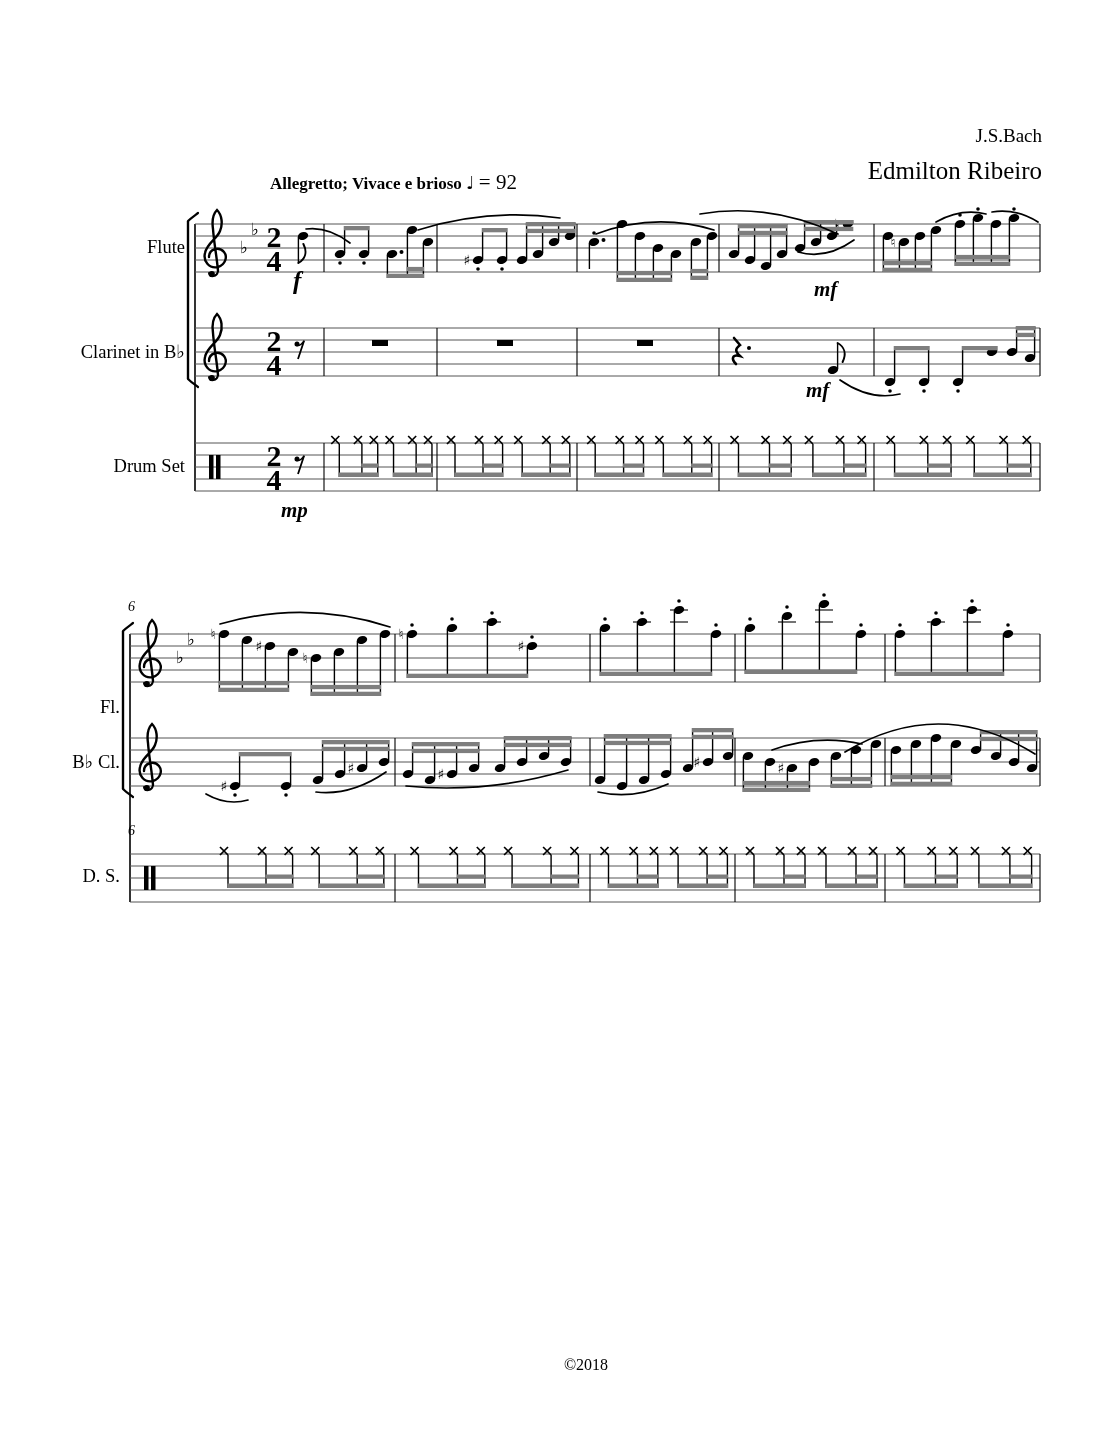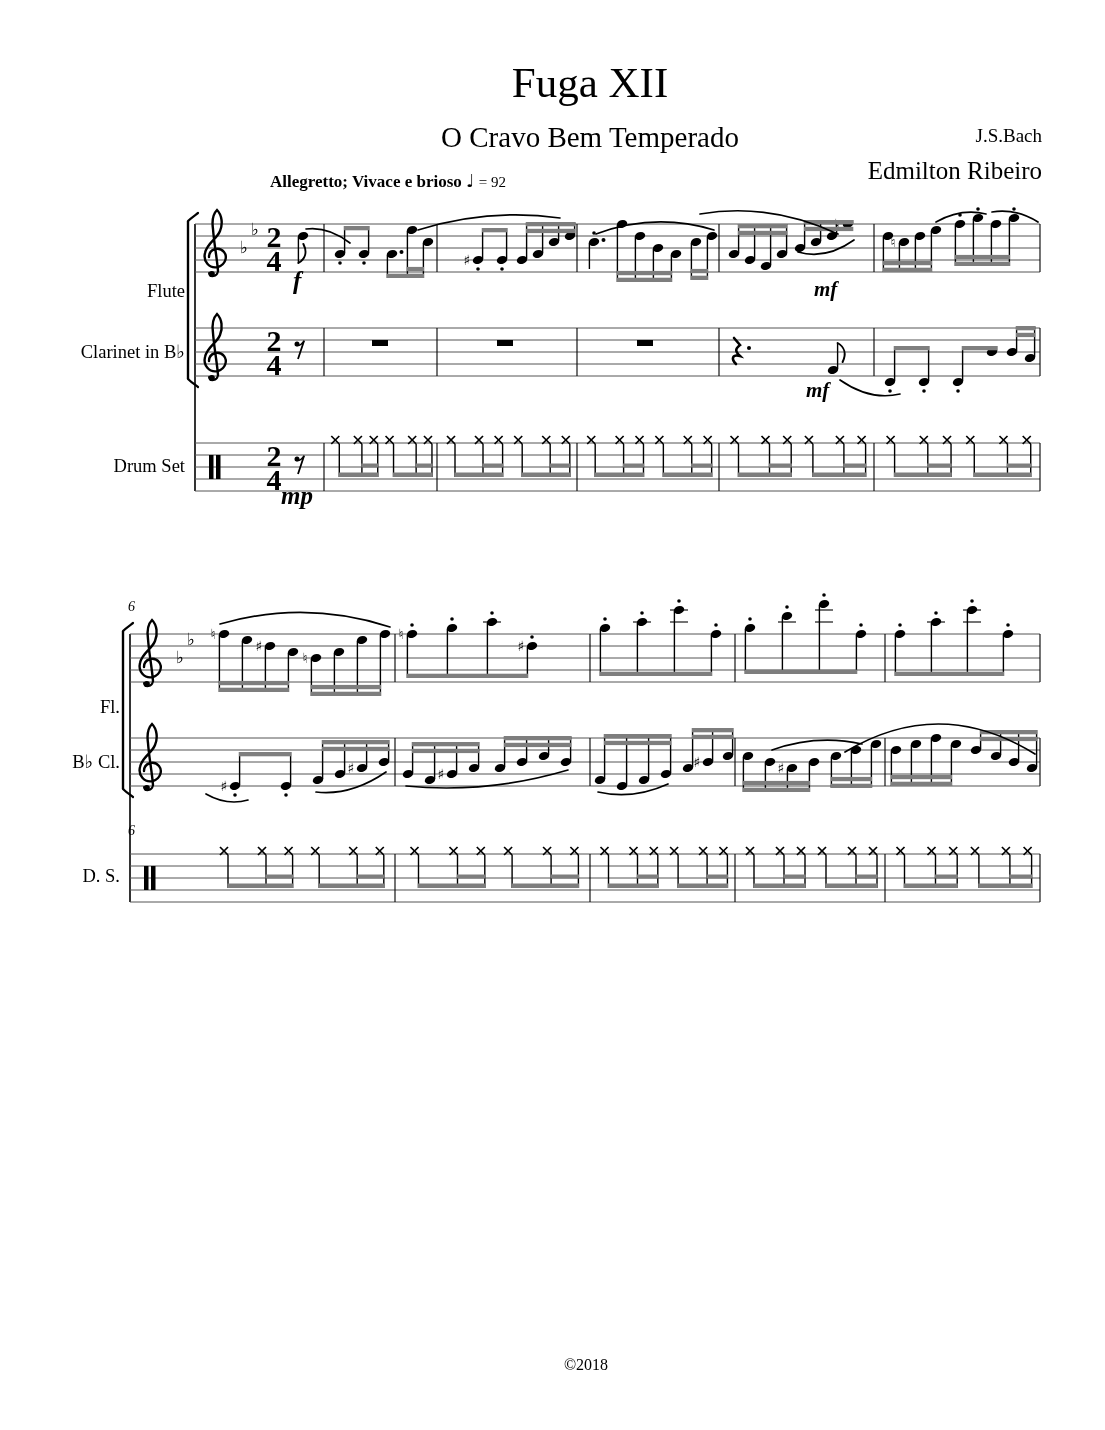--- a/index.html
+++ b/index.html
@@ -5,24 +5,24 @@
   html,body{margin:0;padding:0;background:#e8e8e8;}
   .page{position:relative;width:1105px;height:1430px;background:#ffffff;
         font-family:"Liberation Serif",serif;color:#000;overflow:hidden;}
   .abs{position:absolute;}
   .title{left:590px;top:58px;transform:translateX(-50%);font-size:43px;white-space:nowrap;}
   .subtitle{left:590px;top:121px;transform:translateX(-50%);font-size:29px;white-space:nowrap;}
   .composer{right:63px;top:125px;font-size:19px;}
   .arranger{right:63px;top:157px;font-size:25px;}
   .tempo{left:270px;top:170px;font-size:17px;font-weight:bold;white-space:nowrap;}
   .tempo .note{font-family:"DejaVu Sans",sans-serif;font-size:18px;}
-  .tempo .eq{font-weight:normal;font-size:15px;}
+  .tempo .eq{font-weight:normal;font-size:21px;}
   .lbl{position:absolute;font-size:18.5px;white-space:nowrap;
        font-family:"Liberation Serif","DejaVu Sans",serif;}
-  #lbl-flute{right:920px;top:237px;margin-top:44px;}
+  #lbl-flute{right:920px;top:237px;}
   #lbl-clar{right:920px;top:341px;}
   #lbl-drums{right:920px;top:456px;margin-left:20px;}
   #lbl-fl2{right:985px;top:657px;margin-top:40px;}
   #lbl-cl2{right:985px;top:751px;}
   #lbl-ds2{right:985px;top:866px;}
   .mnum{position:absolute;font-style:italic;font-size:14px;}
   #mnum-top{left:128px;top:599px;}
   #mnum-bot{left:128px;top:823px;}
   .dyn{position:absolute;font-weight:bold;font-style:italic;line-height:1;}
   .copyright{left:586px;top:1356px;transform:translateX(-50%);font-size:16px;}
@@ -681,22 +681,20 @@
       <line x1="1009.9" y1="855" x2="1009.9" y2="888" stroke="#000000" stroke-width="1.4"></line>
       <line x1="1023.5999999999999" y1="847" x2="1031.6" y2="855" stroke="#000000" stroke-width="1.7"></line>
       <line x1="1023.5999999999999" y1="855" x2="1031.6" y2="847" stroke="#000000" stroke-width="1.7"></line>
       <line x1="1031.6" y1="855" x2="1031.6" y2="888" stroke="#000000" stroke-width="1.4"></line>
       <rect x="903.8" y="883.5" width="54.100000000000044" height="4.5" fill="#7e7e7e"></rect>
       <rect x="934.8" y="874.5" width="23.100000000000044" height="4" fill="#7e7e7e"></rect>
       <rect x="978.1999999999999" y="883.5" width="54.09999999999993" height="4.5" fill="#7e7e7e"></rect>
       <rect x="1009.1999999999999" y="874.5" width="23.09999999999993" height="4" fill="#7e7e7e"></rect>
     </svg>
 
-  <div class="abs title">Fuga XII</div>
-  <div class="abs subtitle">O Cravo Bem Temperado</div>
   <div class="abs composer">J.S.Bach</div>
   <div class="abs arranger">Edmilton Ribeiro</div>
 
   <div class="abs tempo">
     <span>Allegretto; Vivace e brioso</span>
     <span class="note">♩</span>
     <span class="eq">= 92</span>
   </div>
 
   <div class="lbl" id="lbl-flute">Flute</div>
@@ -706,14 +704,14 @@
   <div class="lbl" id="lbl-cl2">B♭ Cl.</div>
   <div class="lbl" id="lbl-ds2">D. S.</div>
 
   <div class="mnum" id="mnum-top">6</div>
   <div class="mnum" id="mnum-bot">6</div>
 
   <div class="abs copyright">©2018</div>
 <div class="dyn" style="left: 293px; top: 268px; font-size: 25px;">f</div>
     <div class="dyn" style="left: 814px; top: 279px; font-size: 21px;">mf</div>
     <div class="dyn" style="left: 806px; top: 380px; font-size: 21px;">mf</div>
-    <div class="dyn" style="left: 281px; top: 483px; font-size: 25px;">mp</div>
+    <div class="dyn" style="left: 281px; top: 500px; font-size: 21px;">mp</div>
   </div>
 
 </body></html>

